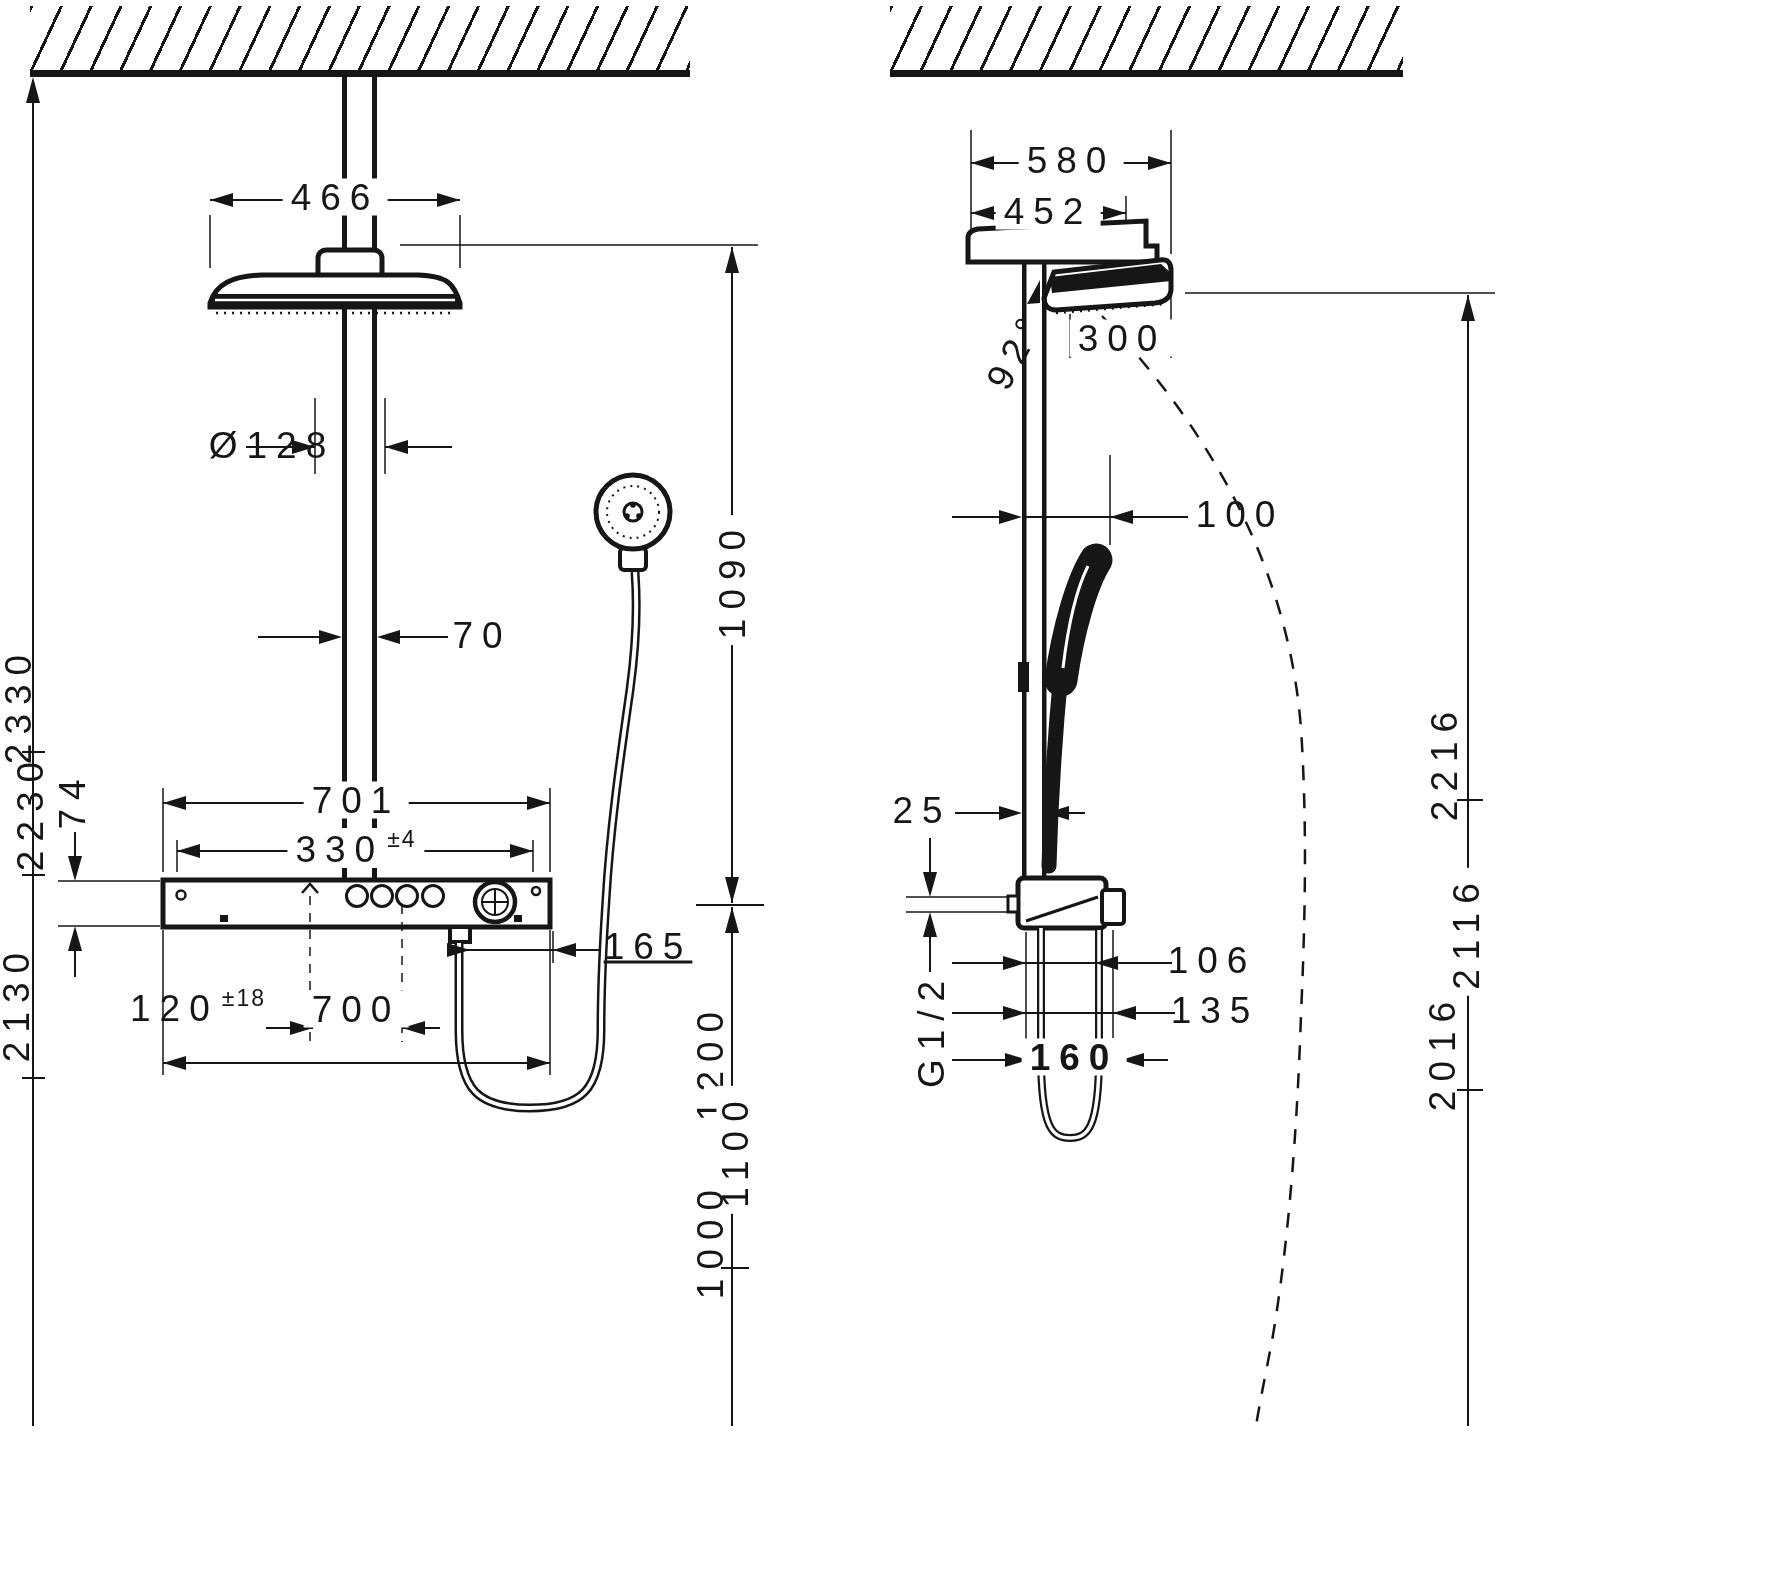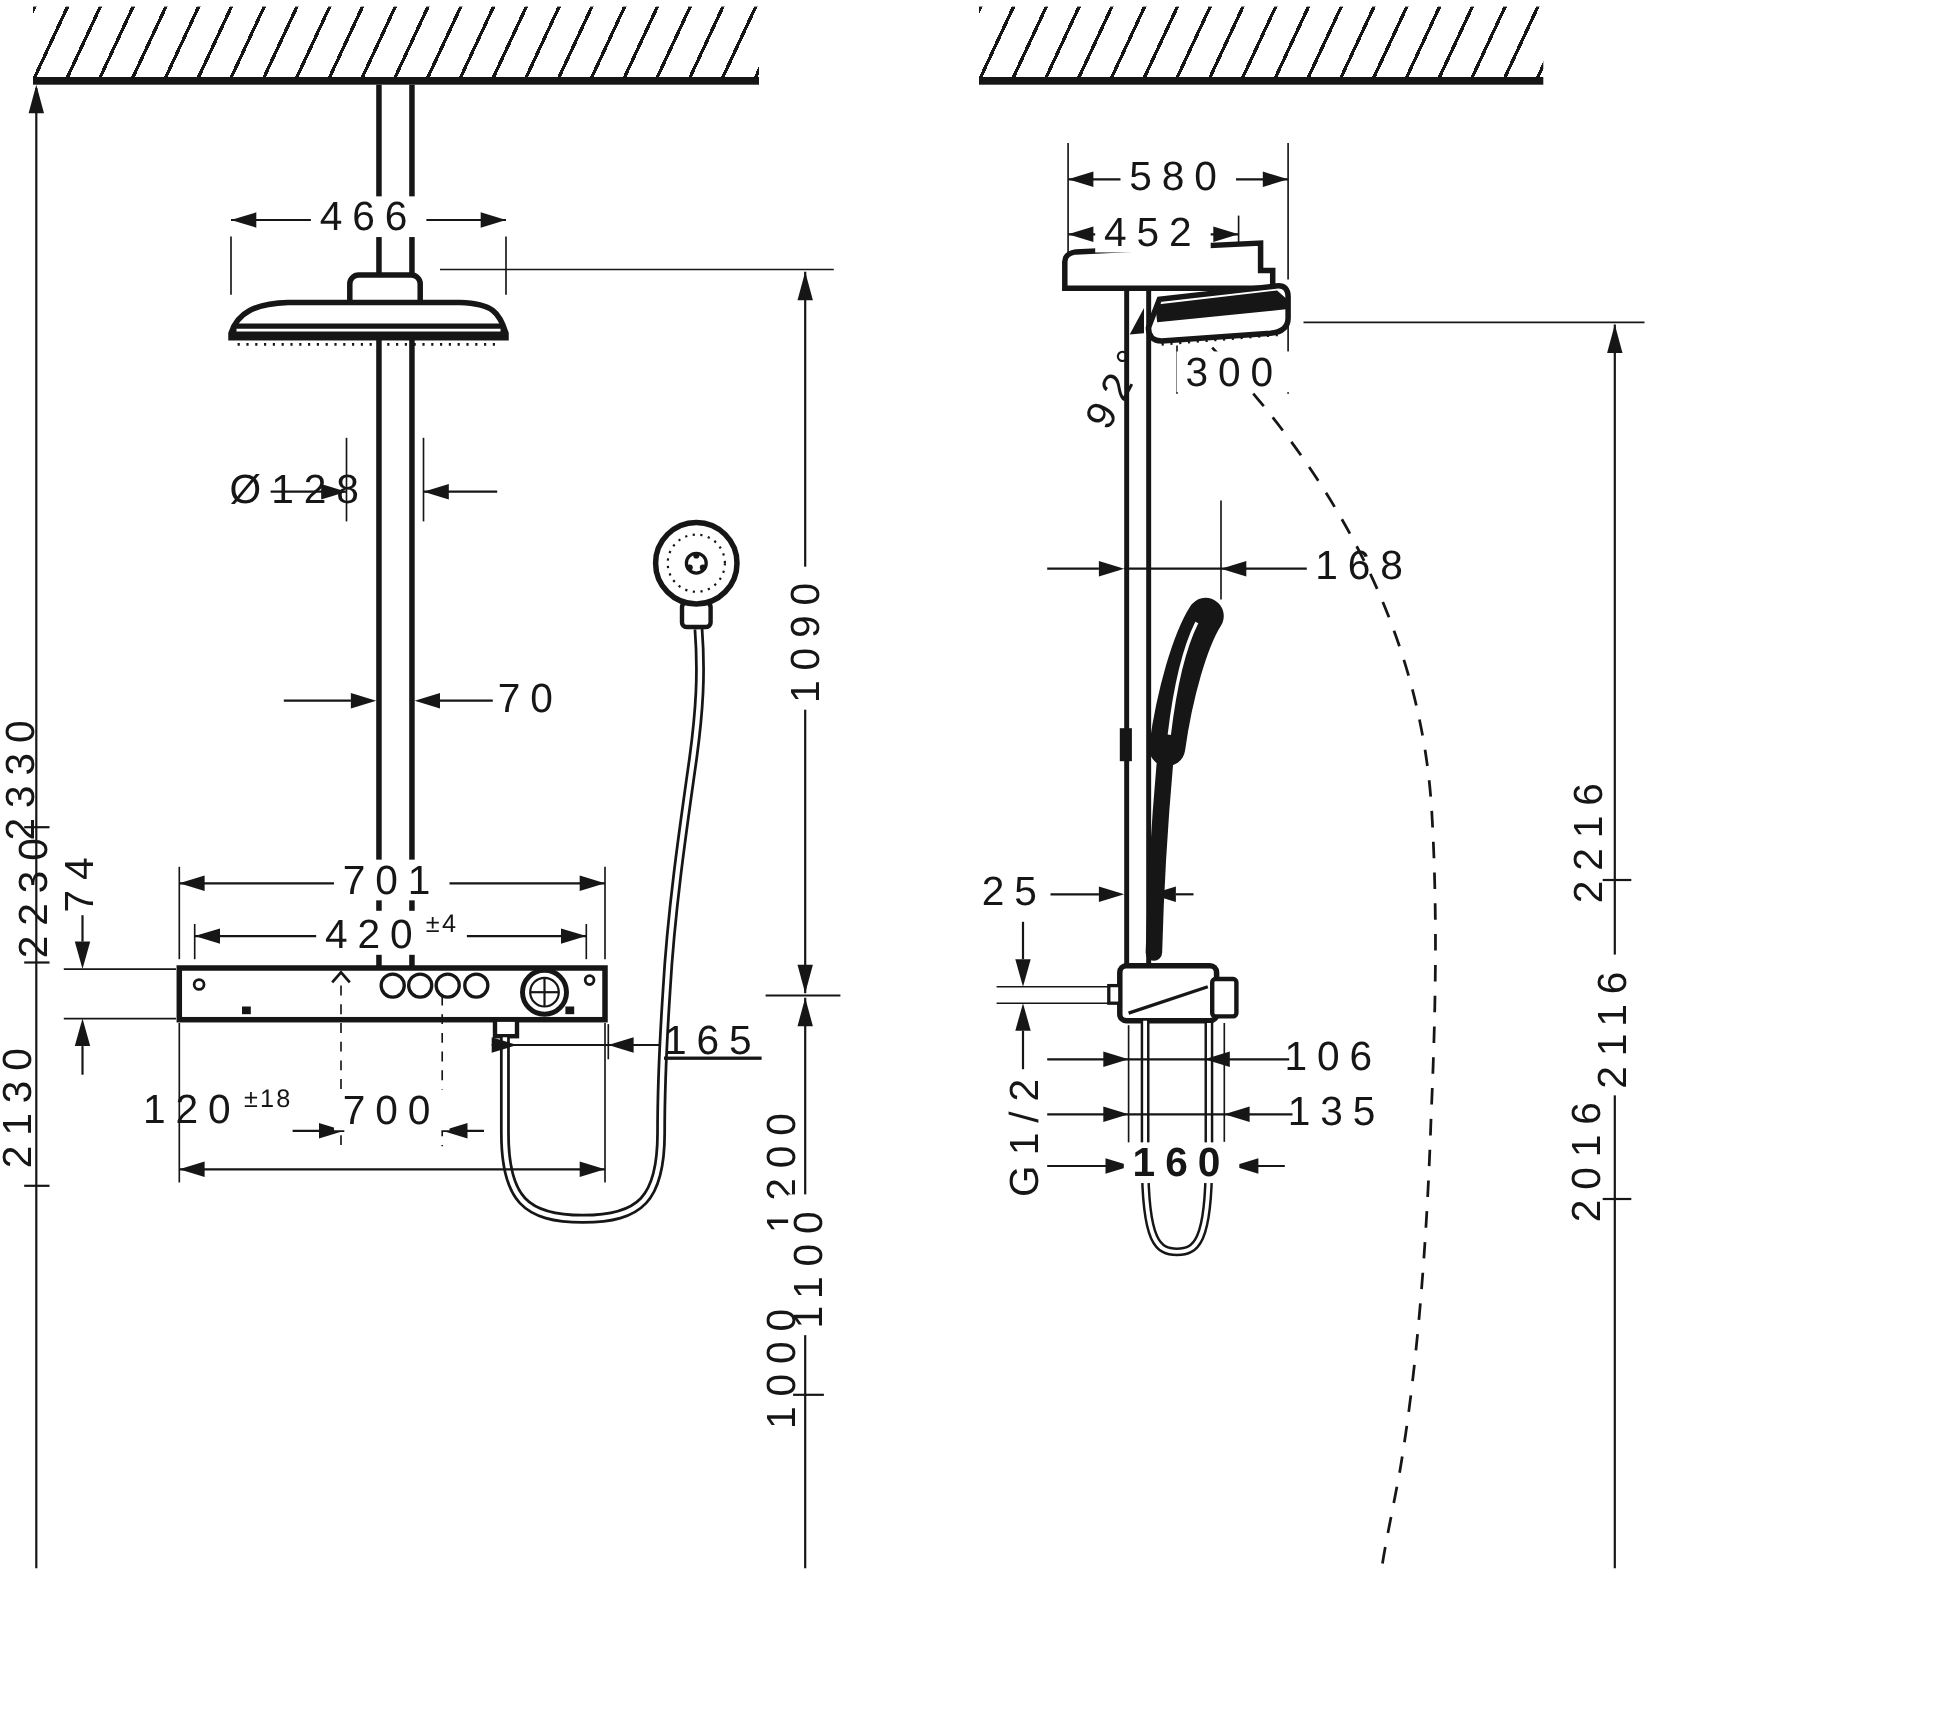--- a/index.html
+++ b/index.html
@@ -309,33 +309,33 @@
 
   <div class="dim bg" style="left:335px;top:197px;">466</div>
   <div class="dim" style="left:272px;top:445px;">Ø128</div>
   <div class="dim" style="left:482px;top:635px;">70</div>
   <div class="dim v bg" style="left:732px;top:580px;">1090</div>
   <div class="dim v" style="left:18px;top:705px;">2330</div>
   <div class="dim v" style="left:30px;top:812px;">2230</div>
   <div class="dim v" style="left:16px;top:1003px;">2130</div>
   <div class="dim v" style="left:72px;top:800px;">74</div>
   <div class="dim bg" style="left:356px;top:800px;">701</div>
-  <div class="dim bg" style="left:356px;top:848px;"><span>420</span><span class="sup">±4</span></div>
+  <div class="dim bg" style="left:356px;top:848px;"><span>330</span><span class="sup">±4</span></div>
   <div class="dim" style="left:648px;top:946px;text-decoration:underline;">165</div>
   <div class="dim" style="left:198px;top:1007px;"><span>120</span><span class="sup">±18</span></div>
   <div class="dim bg" style="left:356px;top:1009px;">700</div>
   <div class="dim v" style="left:710px;top:1062px;">1200</div>
   <div class="dim v bg" style="left:735px;top:1150px;">1100</div>
   <div class="dim v" style="left:710px;top:1240px;">1000</div>
 
   <div class="dim bg" style="left:1071px;top:160px;">580</div>
   <div class="dim bg" style="left:1048px;top:211px;">452</div>
   <div class="dim bg" style="left:1122px;top:338px;">300</div>
   <div class="dim a92" style="left:1016px;top:350px;">92°</div>
-  <div class="dim" style="left:1240px;top:514px;">168</div>
+  <div class="dim" style="left:1240px;top:514px;">100</div>
   <div class="dim" style="left:922px;top:810px;text-align:center;">25</div>
   <div class="dim" style="left:1212px;top:960px;">106</div>
   <div class="dim" style="left:1215px;top:1010px;">135</div>
   <div class="dim v" style="left:931px;top:1030px;">G1/2</div>
   <div class="dim bg" style="left:1074px;top:1057px;font-weight:bold;">160</div>
   <div class="dim v" style="left:1444px;top:762px;">2216</div>
   <div class="dim v bg" style="left:1466px;top:932px;">2116</div>
   <div class="dim v" style="left:1442px;top:1052px;">2016</div>
   <div class="dim bg" style="left:1128px;top:1444px;">470</div>
 

